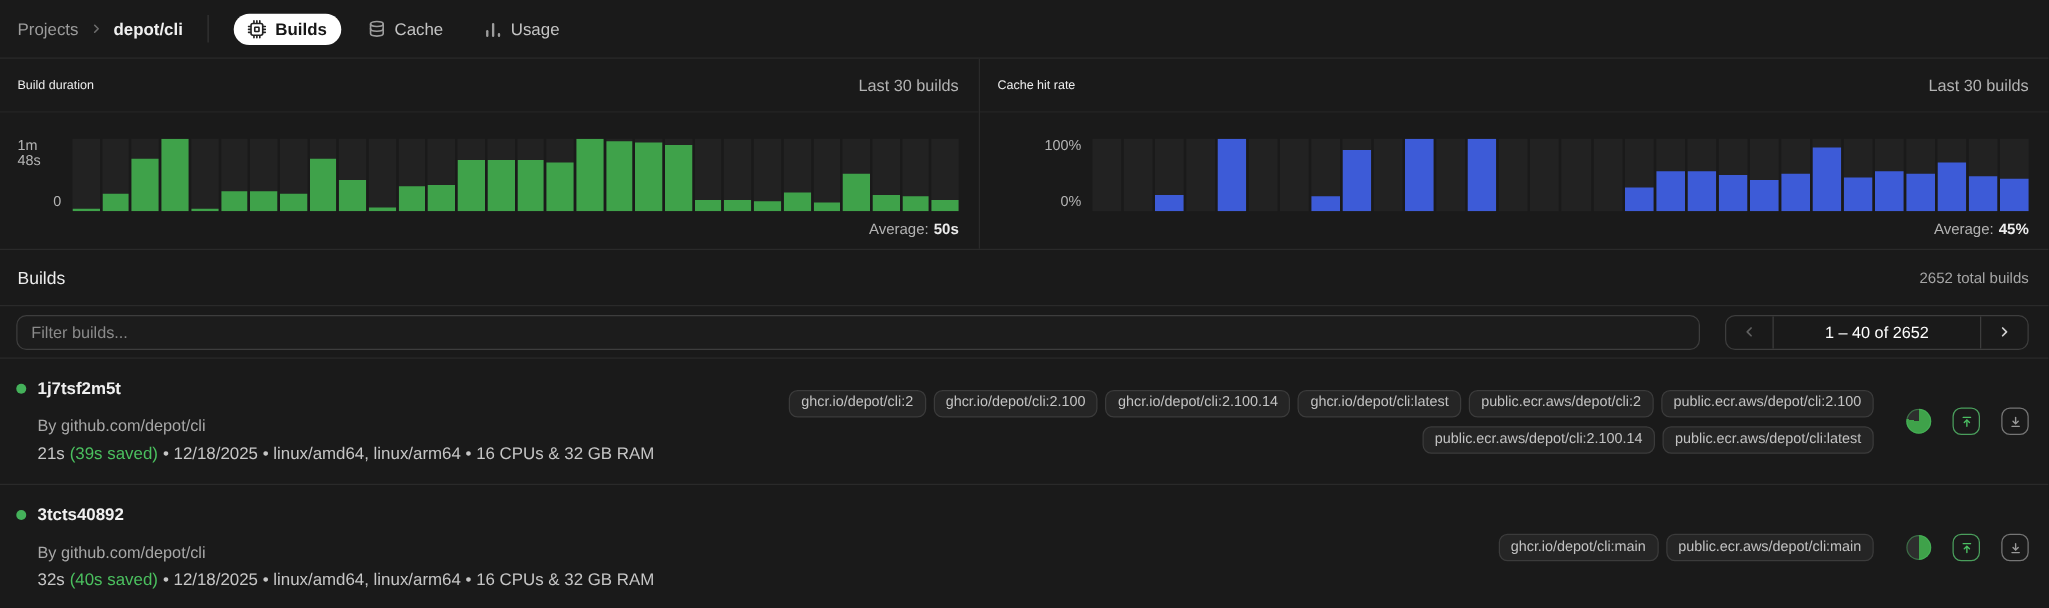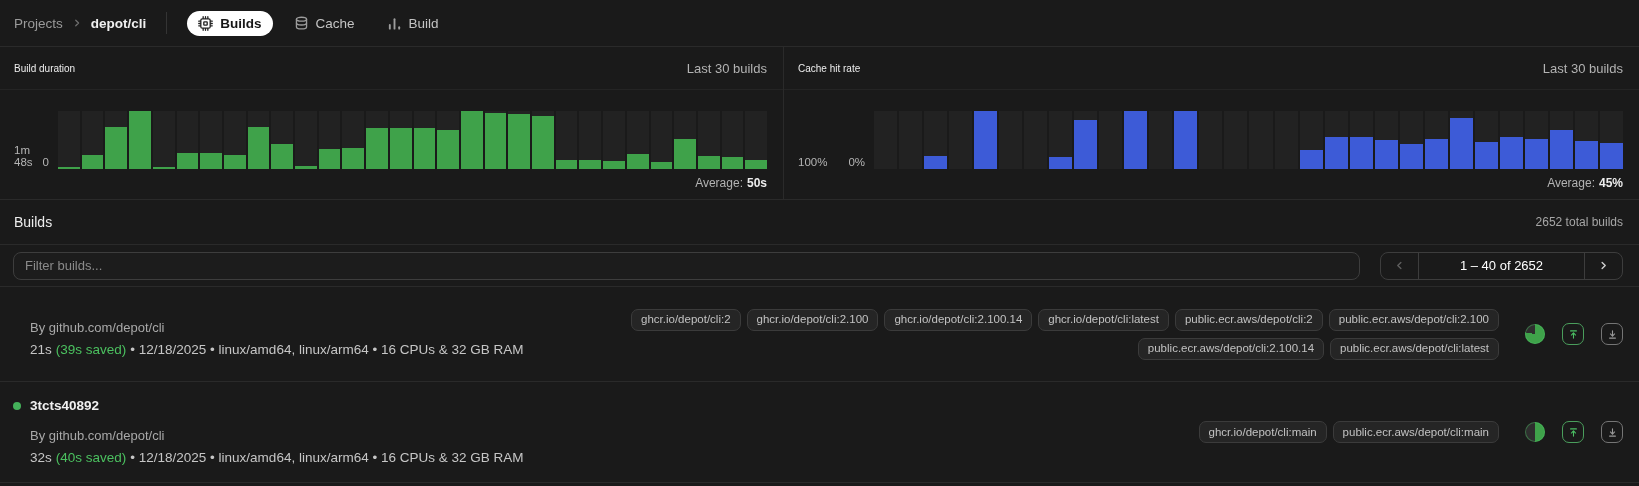--- a/index.html
+++ b/index.html
@@ -31,21 +31,21 @@
   
   .charts { height:153px; flex:0 0 153px; display:flex; border-bottom:1px solid #2a2a2a; }
   .panel { display:flex; flex-direction:column; }
   .panel-left { width:784px; flex:0 0 784px; border-right:1px solid #2a2a2a; }
   .panel-right { flex:1; }
   .panel-head { height:43px; flex:0 0 43px; display:flex; align-items:center; justify-content:space-between;
                 padding:0 16px 0 14px; border-bottom:1px solid #242424; }
   .panel-title { font-size:10px; font-weight:500; color:#ededed; }
   .panel-range { font-size:13px; color:#b3b3b3; }
   .chart-body { display:flex; margin-top:21px; height:58px; padding:0 16px 0 14px; }
-  .yaxis { display:flex; flex-direction:row; justify-content:space-between; align-items:flex-end;
+  .yaxis { display:flex; flex-direction:column; justify-content:space-between; align-items:flex-end;
            padding-right:9px; font-size:11.5px; color:#b5b5b5; line-height:1; padding-top:1px; padding-bottom:1px;}
   .panel-left .yaxis { width:44px; flex:0 0 44px; }
   .panel-right .yaxis { width:76px; flex:0 0 76px; }
   .plot { flex:1; display:flex; gap:2px; }
   .slot { flex:1; background:#222222; position:relative; overflow:hidden; }
   .bar { position:absolute; left:0; right:0; bottom:0; }
   .avg-line { text-align:right; padding:7px 16px 0 0; font-size:12px; color:#b3b3b3; }
   .avg-line b { color:#ededed; font-weight:700; margin-left:4px; }
 
   
@@ -127,21 +127,21 @@
         <span>Cache</span>
       </button>
       <button class="tab">
         <span style="display:flex">
           <svg width="15" height="15" viewBox="0 0 16 16" fill="none" stroke-width="2" stroke-linecap="round">
             <path d="M3 13.5V9.5"></path>
               <path d="M8 13.5V3.5"></path>
               <path d="M13 13.5v-1.5"></path>
           </svg>
         </span>
-        <span>Build</span>
+        <span>Usage</span>
       </button>
     </div>
   </header>
 
   <section class="charts">
     <div class="panel panel-left">
       <div class="panel-head">
         <span class="panel-title">Build duration</span>
         <span class="panel-range">Last 30 builds</span>
       </div>
@@ -378,20 +378,24 @@
               <path d="M6 3.5 10.5 8 6 12.5"></path>
             </svg>
         </span>
       </button>
     </div>
   </section>
 
   <section class="rows">
       <div class="build-row">
         <div class="row-left">
+          <div class="row-id-line">
+            <span class="dot" style="background: rgb(68, 177, 90);"></span>
+            <span class="bid">1j7tsf2m5t</span>
+          </div>
           <div class="row-by">By github.com/depot/cli</div>
           <div class="row-stats"><span class="dur">21s</span><span class="saved" style="color: rgb(75, 192, 95);">(39s saved)</span><span class="meta">• 12/18/2025 • linux/amd64, linux/arm64 • 16 CPUs &amp; 32 GB RAM</span></div>
         </div>
         <div class="row-tags">
           <span class="chip">ghcr.io/depot/cli:2</span>
           <span class="chip">ghcr.io/depot/cli:2.100</span>
           <span class="chip">ghcr.io/depot/cli:2.100.14</span>
           <span class="chip">ghcr.io/depot/cli:latest</span>
           <span class="chip">public.ecr.aws/depot/cli:2</span>
           <span class="chip">public.ecr.aws/depot/cli:2.100</span>

